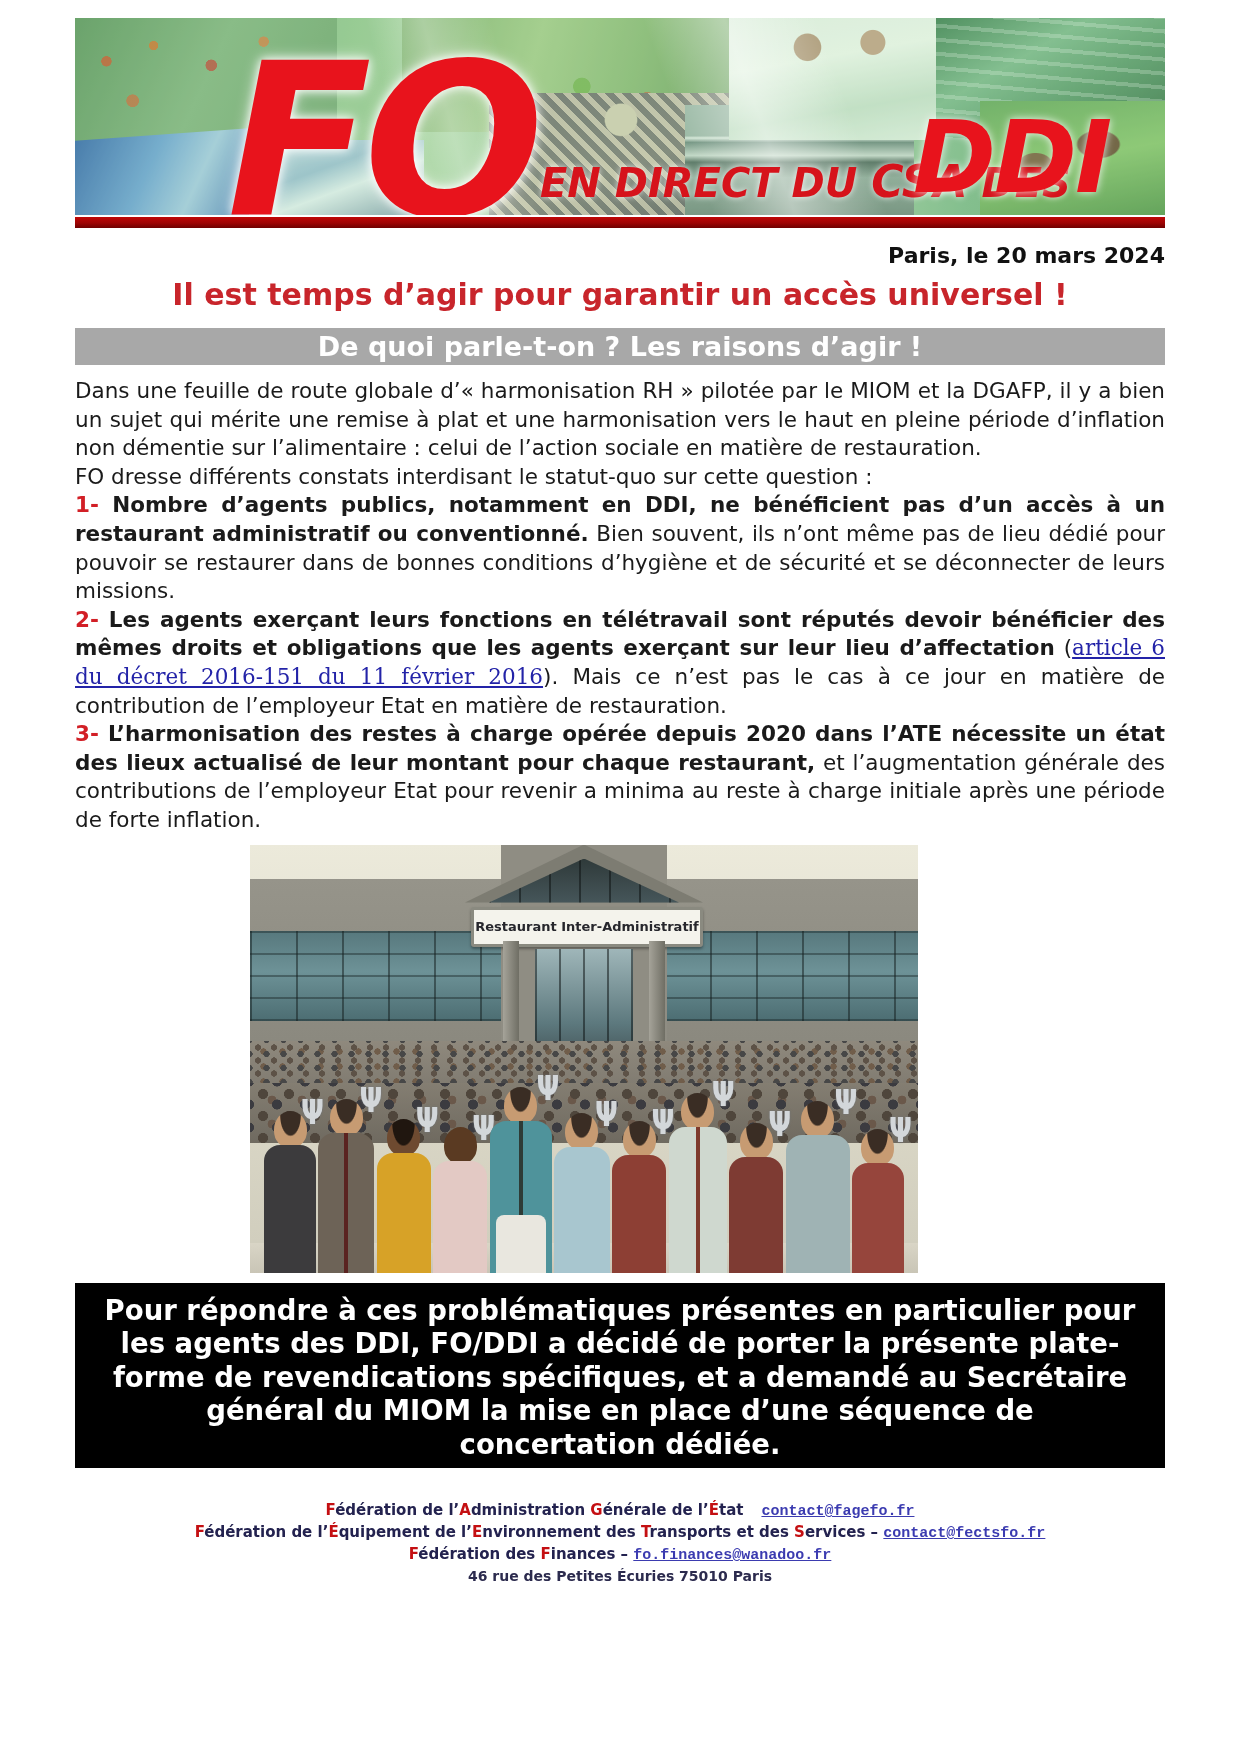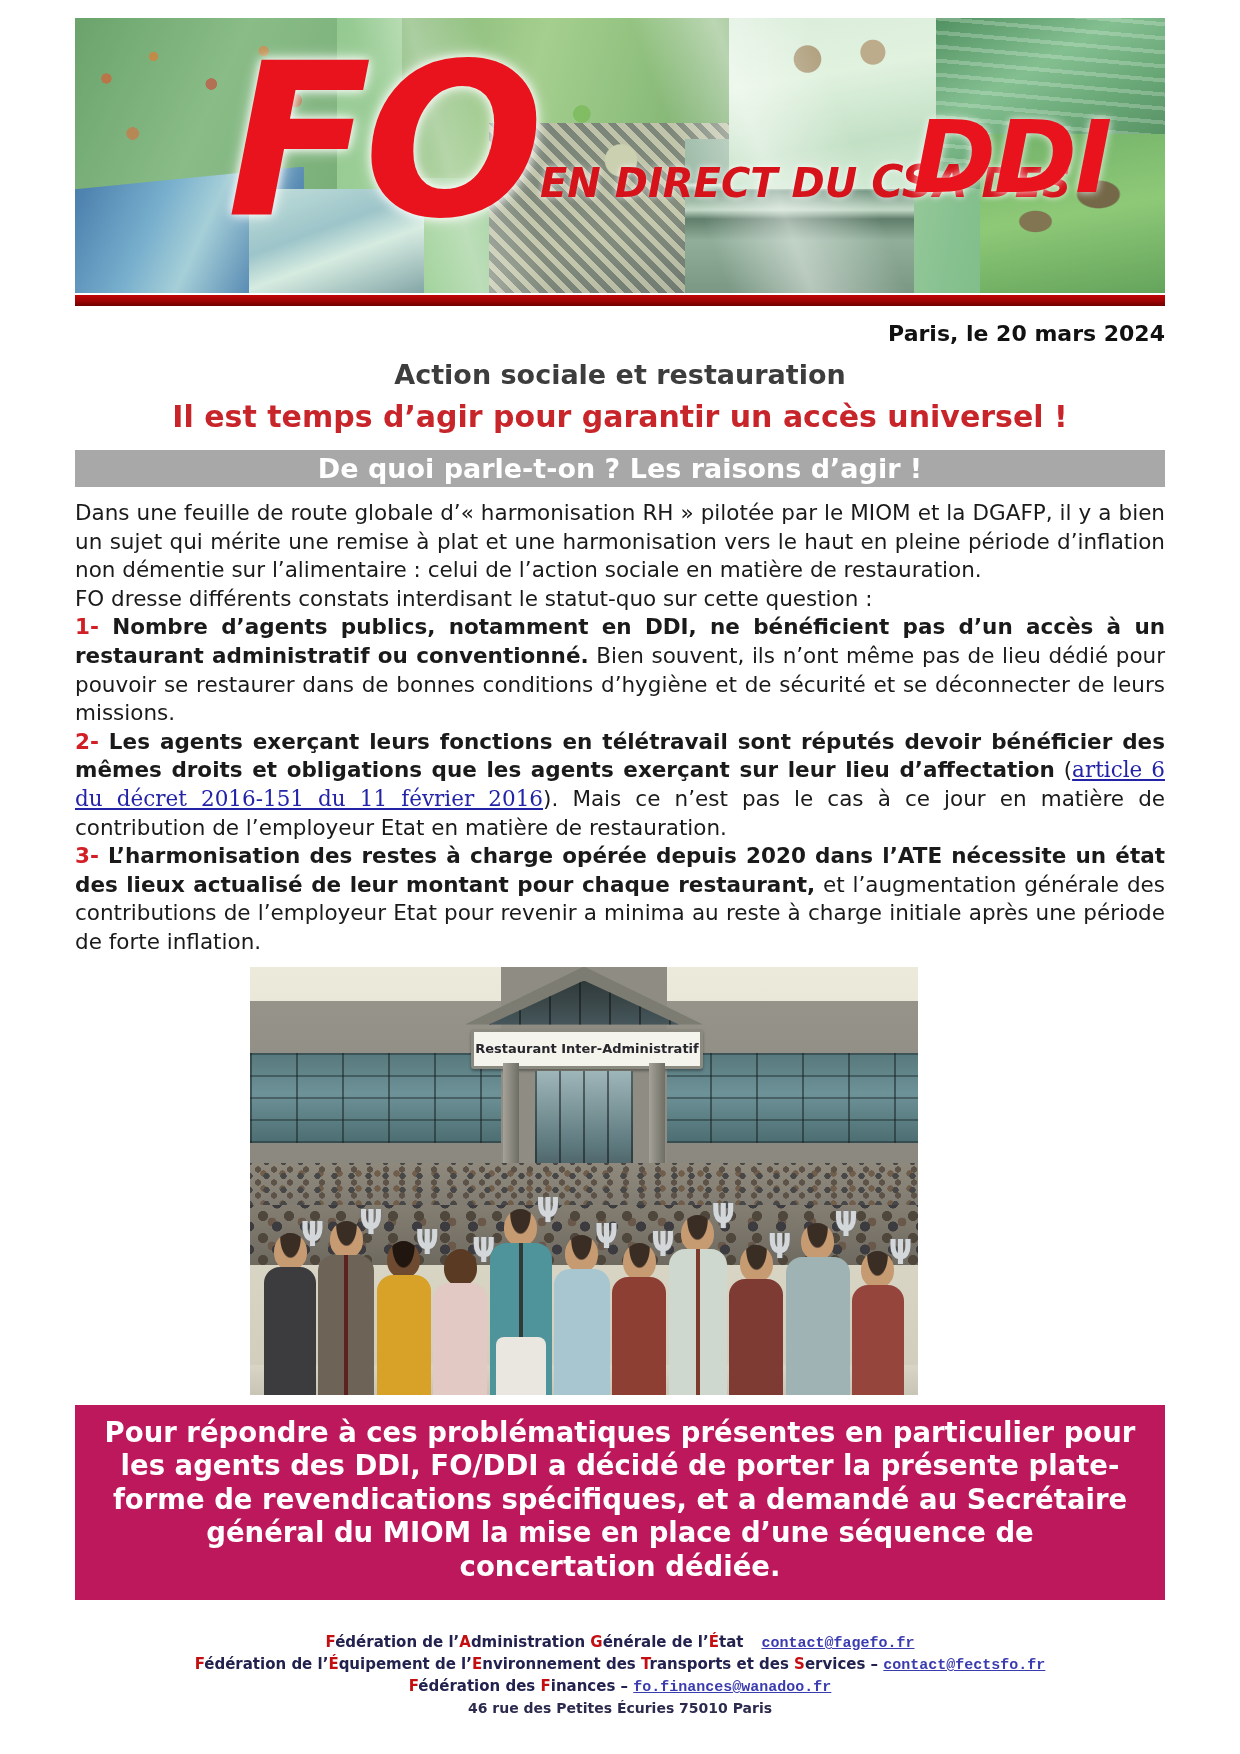--- a/index.html
+++ b/index.html
@@ -4,21 +4,21 @@
 <style>
   html,body { margin:0; padding:0; background:#ffffff; }
   .page {
     width:1240px; height:1754px; position:relative; background:#ffffff;
     font-family:"DejaVu Sans", sans-serif; overflow:hidden;
   }
   .content { margin:0 75px; width:1090px; }
 
   
   .header-banner {
-    position:relative; height:275px; margin-top:18px; overflow:hidden;
+    position:relative; height:197px; margin-top:18px; overflow:hidden;
     background:linear-gradient(100deg,#79a874 0%,#8cc08a 18%,#a9d3a0 34%,#8fc291 52%,#bcd8b4 66%,#7fb98c 82%,#6aa877 100%);
   }
   .ph { position:absolute; }
   .ph-manif { left:0; top:0; width:24%; height:100%;
     background:
       radial-gradient(circle 9px at 12% 22%, rgba(210,80,40,.85) 0 55%, transparent 60%),
       radial-gradient(circle 8px at 30% 14%, rgba(220,110,40,.85) 0 55%, transparent 60%),
       radial-gradient(circle 10px at 52% 24%, rgba(200,60,50,.8) 0 55%, transparent 60%),
       radial-gradient(circle 9px at 72% 12%, rgba(225,120,60,.8) 0 55%, transparent 60%),
       radial-gradient(circle 12px at 84% 30%, rgba(205,70,45,.8) 0 55%, transparent 60%),
@@ -151,21 +151,21 @@
   .person:nth-child(5) .torso::after { content:""; display:block; position:absolute; bottom:0; left:6px; right:6px; height:58px; background:#e9e7df; border-radius:8px 8px 0 0; }
   .person:nth-child(6) { width:56px; } .person:nth-child(6) .torso { height:126px; background:#a8c6cf; }
   .person:nth-child(7) { width:54px; } .person:nth-child(7) .torso { height:118px; background:#8d3f34; }
   .person:nth-child(8) { width:58px; } .person:nth-child(8) .torso { height:146px; background:
       linear-gradient(90deg, transparent 47%, #7e3a2c 47% 53%, transparent 53%), #cfd8cf; }
   .person:nth-child(9) { width:54px; } .person:nth-child(9) .torso { height:116px; background:#7e3b33; }
   .person:nth-child(10) { width:64px; } .person:nth-child(10) .torso { height:138px; background:#9fb3b4; }
   .person:nth-child(11) { width:52px; } .person:nth-child(11) .torso { height:110px; background:#96453c; }
 
   
-  .redbanner { margin-top:10px; background:#be185d; padding:11px 0 17px; }
+  .redbanner { margin-top:10px; background:#000000; padding:11px 0 7px; }
   .redbanner .line { color:#ffffff; font-weight:bold; font-size:27.5px; line-height:33.5px; text-align:center; white-space:nowrap; }
 
   
   .footer { margin-top:32px; text-align:center; font-weight:bold; color:#23224f; font-size:15px; line-height:21px; }
   .footer .red { color:#c40f12; }
   .footer a { color:#3b3bb0; text-decoration:underline; cursor:pointer;font-family:Liberation Mono, monospace; }
   .footer .gap { display:inline-block; width:18px; }
   .addr { font-size:14px; color:#2c2b4e; }
 </style>
 </head>
@@ -185,21 +185,20 @@
       <div class="ph ph-river"></div>
       <div class="ph ph-cows"></div>
       <div class="header-tint"></div>
       <div class="fo-logo">FO</div>
       <div class="direct-line"><span class="small-part">EN DIRECT DU </span><span class="csa-part">CSA</span><span class="small-part"> DES</span></div>
       <div class="ddi-big">DDI</div>
     </div>
     <div class="red-strip"></div>
 
     <div class="date-line">Paris, le 20 mars 2024</div>
-    <div class="page-title">Action sociale et restauration</div>
     <div class="page-subtitle">Il est temps d’agir pour garantir un accès universel !</div>
     <div class="graybar">De quoi parle-t-on ? Les raisons d’agir !</div>
 
     <div class="bodytext">
       <p>Dans une feuille de route globale d’« harmonisation RH » pilotée par le MIOM et la DGAFP, il y a bien un sujet qui mérite une remise à plat et une harmonisation vers le haut en pleine période d’inflation non démentie sur l’alimentaire : celui de l’action sociale en matière de restauration.</p>
       <p>FO dresse différents constats interdisant le statut-quo sur cette question :</p>
       <p><span class="num">1-</span><span class="bld"> Nombre d’agents publics, notamment en DDI, ne bénéficient pas d’un accès à un restaurant administratif ou conventionné.</span><span>  Bien souvent, ils n’ont même pas de lieu dédié pour pouvoir se restaurer dans de bonnes conditions d’hygiène et de sécurité et se déconnecter de leurs missions.</span></p>
       <p><span class="num">2-</span><span class="bld"> Les agents exerçant leurs fonctions en télétravail sont réputés devoir bénéficier des mêmes droits et obligations que les agents exerçant sur leur lieu d’affectation</span><span> (</span><a class="decree">article 6 du décret 2016-151 du 11 février 2016</a><span>).</span><span> Mais ce n’est pas le cas à ce jour en matière de contribution de l’employeur Etat en matière de restauration.</span></p>
       <p><span class="num">3-</span><span class="bld"> L’harmonisation des restes à charge opérée depuis 2020 dans l’ATE nécessite un état des lieux actualisé de leur montant pour chaque restaurant,</span><span> et l’augmentation générale des contributions de l’employeur Etat pour revenir a minima au reste à charge initiale après une période de forte inflation.</span></p>
     </div>

